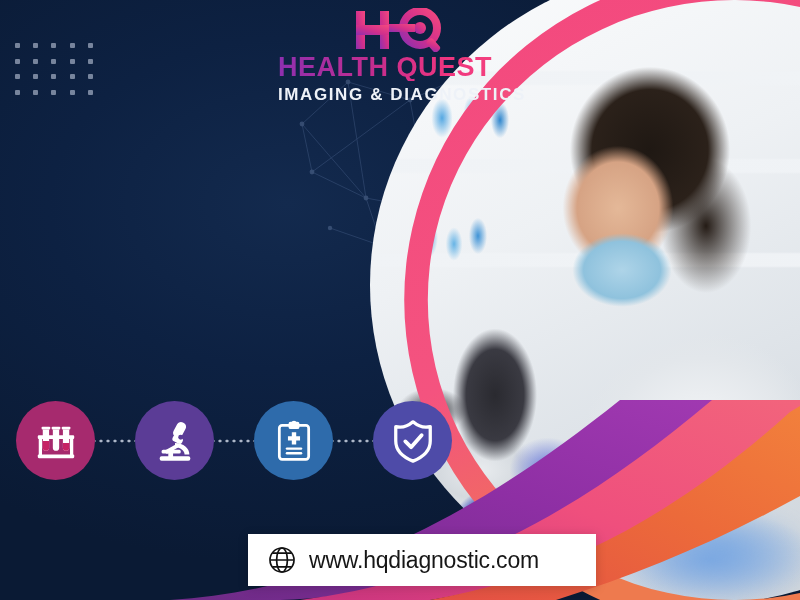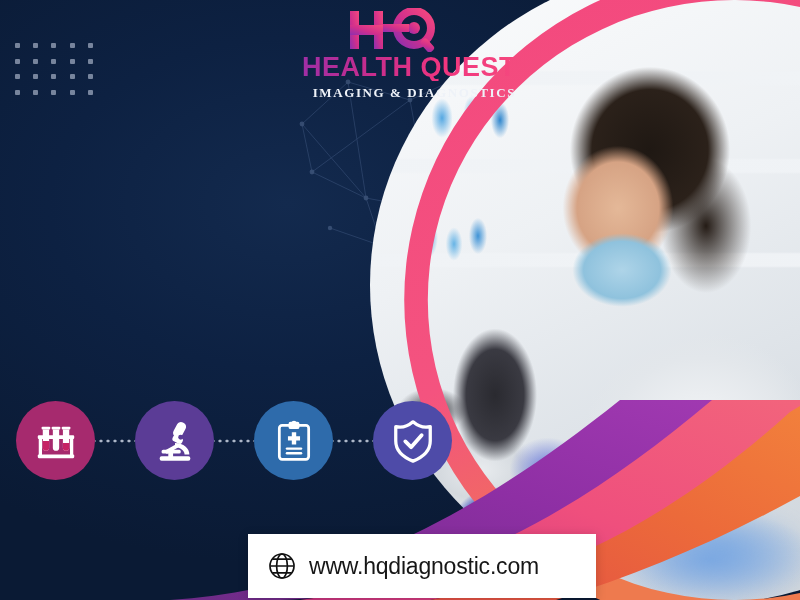--- a/index.html
+++ b/index.html
@@ -115,36 +115,36 @@
     position:absolute; right:-4px; top:-4px;
     width:438px; height:608px;
     pointer-events:none;
   }
 
   
   .ribbons { position:absolute; left:0; bottom:0; width:800px; height:200px; pointer-events:none; }
 
   
   .logo {
-    position:absolute; left:272px; top:8px;
-    width:244px; text-align:right;
+    position:absolute; left:278px; top:8px;
+    width:244px; text-align:left;
   }
   .logo-mark { display:block; margin:0 auto 2px; }
   .logo-name {
     font-family:"Liberation Sans", sans-serif;
     font-weight:bold; font-size:27px; letter-spacing:.5px;
     line-height:1;
     background:linear-gradient(90deg,#8e2fb0 0%,#c32d8f 38%,#f0357f 70%,#f5487e 100%);
     -webkit-background-clip:text; background-clip:text;
     color:transparent; -webkit-text-fill-color:transparent;
     white-space:nowrap;
   }
   .logo-tag {
-    font-family:Liberation Serif, serif;
-    font-weight:bold; font-size:13px; letter-spacing:1.6px;
+    font-family:Liberation Sans, sans-serif;
+    font-weight:bold; font-size:17px; letter-spacing:1.6px;
     color:#eef2f8; margin-top:4px; white-space:nowrap;
   }
 
   
   .copy { position:absolute; left:18px; top:136px; width:430px; }
   .h-line {
     font-family:"Liberation Sans", sans-serif;
     font-weight:bold;
     color:#f4f7fb;
     line-height:.97;
@@ -181,21 +181,21 @@
     width:40px; height:4px; flex:0 0 auto;
     background-image:radial-gradient(circle, #c9d2e2 1.4px, rgba(0,0,0,0) 1.6px);
     background-size:7px 4px; background-repeat:repeat-x;
     background-position:center;
     opacity:.85;
   }
 
   
   .urlbar {
     position:absolute; left:248px; top:534px;
-    width:348px; height:64px;
+    width:348px; height:52px;
     background:#ffffff;
     display:flex; align-items:center; gap:13px;
     padding:0 20px;
     box-shadow:0 2px 10px rgba(0,0,0,.18);
   }
   .urlbar .globe { flex:0 0 auto; display:block; }
   .urltext {
     font-family:"Liberation Sans", sans-serif;
     font-size:23px; color:#161616; letter-spacing:-.2px; white-space:nowrap;
   }

